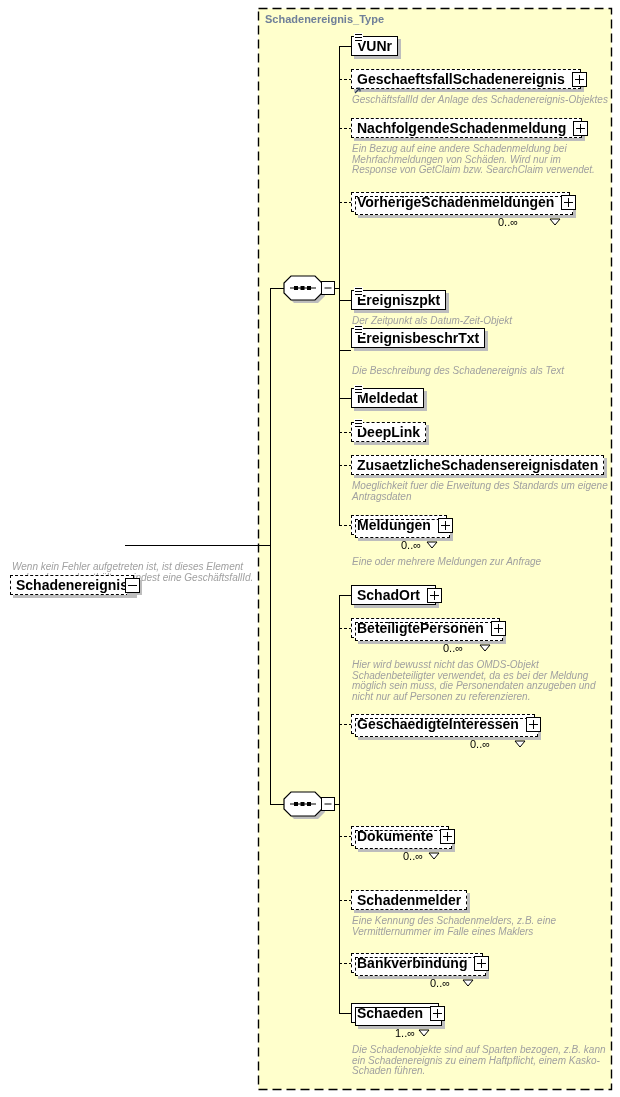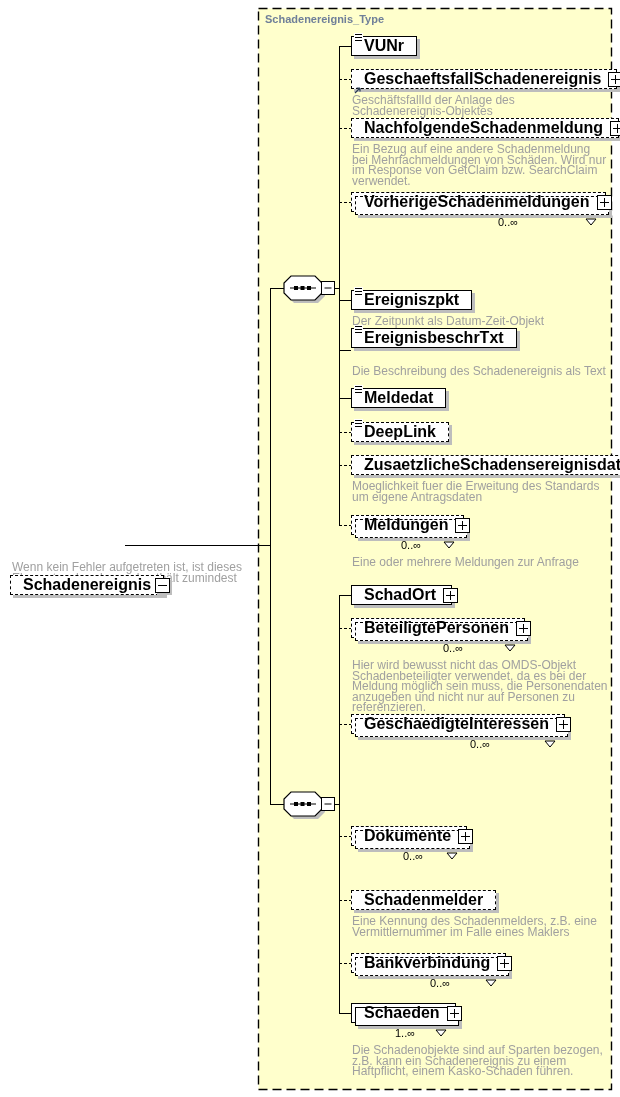--- a/index.html
+++ b/index.html
@@ -6,39 +6,39 @@
   :root{
     --bg:#ffffff; --container-bg:#ffffcc; --line:#000000; --label:#6f7f99;
     --ann:#a0a0a0; --shadow:#bdbdbd; --boxbg:#ffffff; --boxborder:#000000; --nametext:#000000;
   }
   html,body{margin:0;padding:0;background:var(--bg);}
   #canvas{position:relative;width:620px;height:1097px;background:var(--bg);overflow:hidden;
           font-family:"Liberation Sans",sans-serif;}
   #wires{position:absolute;left:0;top:0;z-index:1;}
   #container-label{position:absolute;z-index:2;font-size:11px;font-weight:bold;color:var(--label);white-space:nowrap;}
   .el-box{position:absolute;z-index:3;height:18px;line-height:18px;background:var(--boxbg);
-          border:1px solid var(--boxborder);font-weight:bold;font-size:16px;color:var(--nametext);
-          padding:0 12px;white-space:nowrap;}
+          border:1px solid var(--boxborder);font-weight:bold;font-size:14px;color:var(--nametext);
+          padding:0 5px;white-space:nowrap;}
   .el-box.optional{border-style:dashed;}
   .el-box.has-plus{padding-right:15px;}
   .el-box.shadowed{box-shadow:3px 3px 0 var(--shadow);}
   .back-box{position:absolute;left:3px;top:3px;right:-4px;bottom:-4px;background:var(--boxbg);
             border:1px solid var(--boxborder);z-index:-1;box-shadow:3px 3px 0 var(--shadow);display:block;}
   .back-box.optional{border-style:dashed;}
   .pm-box{position:absolute;width:13px;height:13px;background:#fff;border:1px solid var(--boxborder);z-index:6;display:block;}
   .pm-box .h{position:absolute;left:2px;right:2px;top:6px;height:1px;background:#000;display:block;}
   .pm-box .v{position:absolute;top:2px;bottom:2px;left:6px;width:1px;background:#000;display:block;}
   .el-plus{right:-7px;top:2px;}
   .el-minus{right:-7px;top:2px;box-shadow:2px 2px 0 var(--shadow);}
   .content-icon{position:absolute;left:2px;top:-4px;width:9px;height:10px;background:#fff;z-index:5;display:block;}
   .content-icon i{position:absolute;left:1px;top:1px;width:7px;height:8px;display:block;
        background-image:repeating-linear-gradient(to bottom,#000 0 1px,transparent 1px 3px);}
   .ref-icon{position:absolute;left:1px;bottom:-3px;width:10px;height:10px;z-index:5;display:block;}
   .chevron{position:absolute;right:8px;bottom:-9px;width:12px;height:8px;z-index:5;display:block;}
-  .ann{position:absolute;z-index:2;font-size:12px;line-height:10.5px;color:var(--ann);width:256px;}
+  .ann{position:absolute;z-index:2;font-size:10px;line-height:10.5px;color:var(--ann);width:256px;font-style:italic;}
   .mult{position:absolute;z-index:2;font-size:11px;color:#000;white-space:nowrap;}
 </style>
 </head>
 <body>
 
 <div id="canvas">
   <div id="wires"><svg width="620" height="1097" xmlns="http://www.w3.org/2000/svg">
         <rect x="258.5" y="8.5" width="353" height="1081" fill="#ffffcc" stroke="#000000" stroke-width="1.4" stroke-dasharray="9,5"></rect>
         <path d="M125,545 L270,545" stroke="#000000" stroke-width="1" fill="none" shape-rendering="crispEdges"></path>
         <path d="M270,288 L270,804" stroke="#000000" stroke-width="1" fill="none" shape-rendering="crispEdges"></path>

